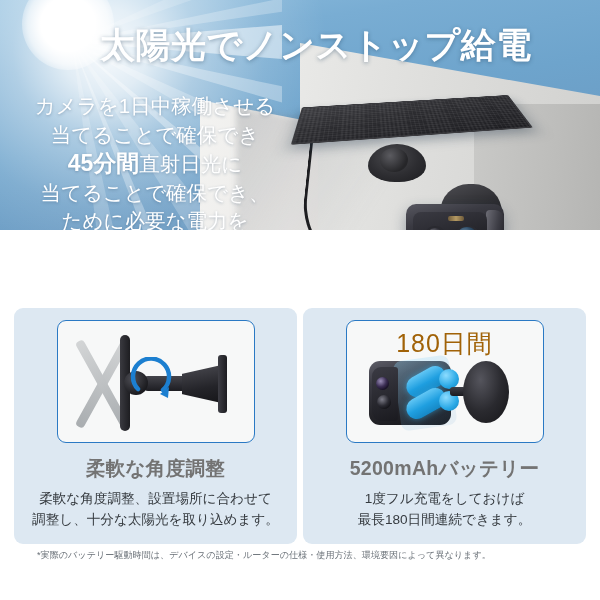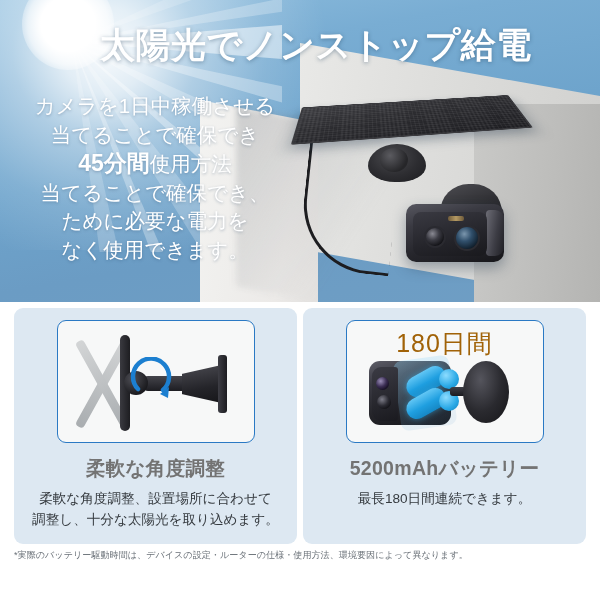--- a/index.html
+++ b/index.html
@@ -8,21 +8,21 @@
     font-family:"Liberation Sans","DejaVu Sans",sans-serif;
     background:#ffffff;
     overflow:hidden;
     position:relative;
   }
 
   
   .hero {
     position:relative;
     width:600px;
-    height:302px;
+    height:230px;
     overflow:hidden;
     background:linear-gradient(170deg,#8fbede 0%,#79add3 22%,#6ea4cc 48%,#6b9cc4 72%,#6f9ec4 100%);
   }
   .sky-light {
     position:absolute; left:-130px; top:-150px;
     width:470px; height:400px;
     background:radial-gradient(circle at 50% 50%, rgba(255,255,255,.95) 0%, rgba(255,255,255,.78) 14%, rgba(255,255,255,.42) 30%, rgba(255,255,255,.14) 52%, rgba(255,255,255,0) 72%);
     pointer-events:none;
   }
   .sun-core {
@@ -316,21 +316,21 @@
 
   
   .footnote {
     position:absolute; left:0; top:548px;
     width:600px;
     padding:0 14px;
     color:#6a7178;
     font-size:9.1px;
     line-height:14.6px;
   }
-  .footnote .ln { display:block; white-space:nowrap; }
+  .footnote .ln { display:block; white-space:nowrap;margin-left:23px; }
 </style>
 </head>
 <body>
 
 <section class="hero">
 
   <div class="sky-light"></div>
   <svg class="rays" viewBox="0 0 420 420">
     <g transform="translate(210,210)" fill="#ffffff">
       <g opacity=".5">
@@ -385,21 +385,21 @@
     <div class="cam-led"></div>
     <div class="lens-a"></div>
     <div class="lens-b"></div>
   </div>
 
   <h1 class="hero-title">太陽光でノンストップ給電</h1>
 
   <div class="hero-body">
     <span class="ln">カメラを1日中稼働させる</span>
     <span class="ln">当てることで確保でき</span>
-    <span class="ln"><b class="em">45分間</b><span>使用方法</span></span>
+    <span class="ln"><b class="em">45分間</b><span>直射日光に</span></span>
     <span class="ln">当てることで確保でき、</span>
     <span class="ln">ために必要な電力を</span>
     <span class="ln">なく使用できます。</span>
   </div>
 </section>
 
 <section class="cards">
 
   <div class="card">
     <div class="card-figure">
@@ -432,20 +432,21 @@
       <div class="cell-cap k1"></div>
       <div class="cell-cap k2"></div>
       <div class="bc-front"></div>
       <div class="bc-lens1"></div>
       <div class="bc-lens2"></div>
       <div class="bc-neck"></div>
       <div class="bc-mount"></div>
     </div>
     <div class="card-title">5200mAhバッテリー</div>
     <div class="card-desc">
+      <span class="ln">1度フル充電をしておけば</span>
       <span class="ln">最長180日間連続できます。</span>
     </div>
   </div>
 </section>
 
 <div class="footnote">
   <span class="ln">*実際のバッテリー駆動時間は、デバイスの設定・ルーターの仕様・使用方法、環境要因によって異なります。</span>
 </div>
 
 </body></html>

